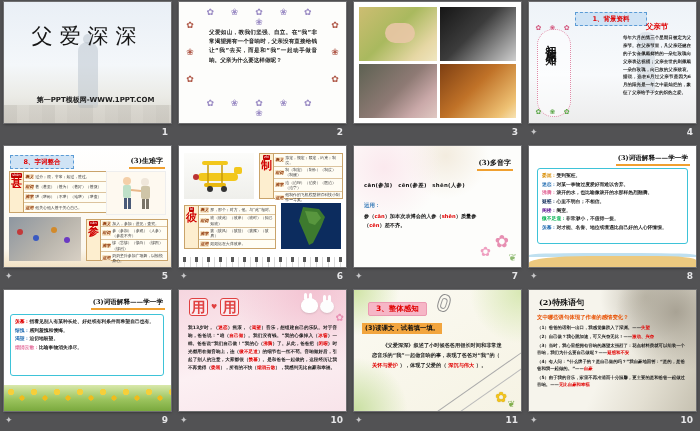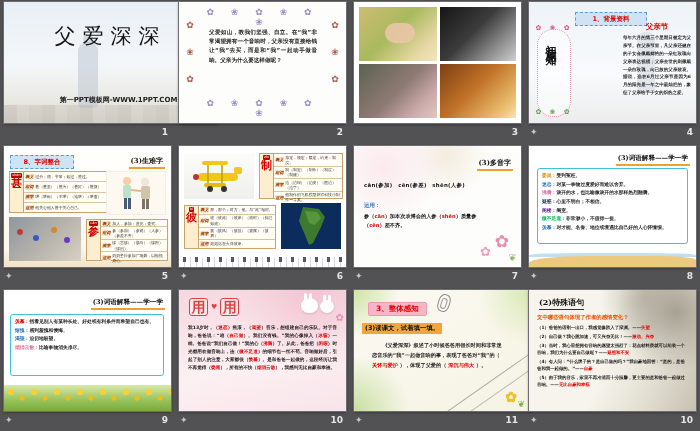--- a/index.html
+++ b/index.html
@@ -5,21 +5,21 @@
   html,body{margin:0;padding:0;}
   body{width:700px;height:431px;background:#525254;font-family:"DejaVu Sans","Liberation Sans",sans-serif;overflow:hidden;}
   .grid{display:grid;grid-template-columns:repeat(4,175px);grid-template-rows:144px 144px 143px;width:700px;height:431px;}
   .cell{position:relative;box-sizing:border-box;padding:2px 4px 0;}
   .thumb{position:relative;width:167px;height:121px;background:#fff;overflow:hidden;outline:1px solid #6e6e70;box-shadow:0 1px 3px rgba(0,0,0,.55);}
   .cellfoot{display:flex;justify-content:space-between;align-items:center;height:18px;padding:0 3px 0 1px;}
   .star{color:#c7c7c9;font-size:9px;line-height:1;}
   .num{color:#e6e6e8;font-size:9px;font-weight:bold;font-family:"DejaVu Sans",sans-serif;}
   .abs{position:absolute;}
   
-  .s1{background:linear-gradient(180deg,#e9eff6 0%,#f4f7fa 52%,#ebebe6 78%,#d9d6cf 100%);padding-left:46px;}
+  .s1{background:linear-gradient(180deg,#e9eff6 0%,#f4f7fa 52%,#ebebe6 78%,#d9d6cf 100%);}
   .s1 .fig{left:74px;top:40px;width:20px;height:66px;background:#b7c1cb;border-radius:9px 9px 3px 3px;opacity:.5;}
   .s1 .fighead{left:79px;top:32px;width:10px;height:10px;background:#b7c1cb;border-radius:50%;opacity:.5;}
   .s1 .houses{left:0;bottom:0;width:100%;height:18px;opacity:.45;background:repeating-linear-gradient(90deg,#b9b5ac 0 13px,#cdc9c0 13px 25px,#c2beb5 25px 38px);}
   .s1 .title{left:0;top:20px;width:100%;text-align:center;font-family:"DejaVu Serif","Liberation Serif",serif;font-size:21px;letter-spacing:7px;color:#161616;}
   .s1 .subtitle{left:8px;top:93px;width:100%;text-align:center;font-size:7px;font-weight:bold;color:#222;}
   
   .s2{background:#fdfdfb;}
   .s2 .f-top{left:18px;top:5px;width:131px;text-align:center;font-size:9px;letter-spacing:7px;color:#9b8cc4;}
   .s2 .f-bot{left:18px;bottom:5px;width:131px;text-align:center;font-size:9px;letter-spacing:7px;color:#9b8cc4;}
   .s2 .f-left{left:6px;top:18px;height:86px;writing-mode:vertical-rl;font-size:9px;letter-spacing:7px;color:#b05a4a;}
@@ -95,21 +95,21 @@
   .s10 .seal{left:10px;top:8px;display:flex;align-items:center;gap:3px;}
   .s10 .sealchar{font-family:"DejaVu Serif",serif;font-size:14px;font-weight:bold;color:#e04040;border:1.5px solid #e04040;border-radius:3px;padding:0 1.5px;line-height:1.15;background:rgba(255,255,255,.4);}
   .s10 .sealheart{font-size:7px;color:#e04040;}
   .s10 .bun1{right:28px;top:8px;width:17px;height:15px;background:#fff;border-radius:50% 50% 45% 45%;box-shadow:0 1px 2px rgba(0,0,0,.12);}
   .s10 .bun2{right:12px;top:10px;width:14px;height:13px;background:#fdfdfd;border-radius:50%;box-shadow:0 1px 2px rgba(0,0,0,.12);}
   .s10 .bun1::before,.s10 .bun2::before{content:"";position:absolute;top:-5px;left:3px;width:3px;height:7px;background:#fff;border-radius:2px;}
   .s10 .bun1::after,.s10 .bun2::after{content:"";position:absolute;top:-5px;left:8px;width:3px;height:7px;background:#fff;border-radius:2px;}
   .s10 .clusterfl{right:2px;top:22px;font-size:10px;color:#e78fb2;}
   .s10 .body{left:9px;right:9px;top:34px;font-size:4.6px;line-height:1.75;font-weight:bold;color:#1c1c1c;text-align:justify;}
   
-  .s11{background:radial-gradient(circle at 0% 0%,#cfe3a4 0%,rgba(207,227,164,0) 22%),radial-gradient(circle at 100% 2%,#d8e8b4 0%,rgba(216,232,180,0) 25%),radial-gradient(circle at 0% 100%,#c8dfa0 0%,rgba(200,223,160,0) 26%),linear-gradient(150deg,#fbfaf2 0%,#f6f3e4 100%);padding-left:10px;}
+  .s11{background:radial-gradient(circle at 0% 0%,#cfe3a4 0%,rgba(207,227,164,0) 22%),radial-gradient(circle at 100% 2%,#d8e8b4 0%,rgba(216,232,180,0) 25%),radial-gradient(circle at 0% 100%,#c8dfa0 0%,rgba(200,223,160,0) 26%),linear-gradient(150deg,#fbfaf2 0%,#f6f3e4 100%);}
   .s11 .clip{left:84px;top:4px;width:10px;height:16px;border:1.2px solid #8a8a8a;border-radius:5px/7px;transform:rotate(18deg);background:transparent;}
   .s11 .clip::after{content:"";position:absolute;left:2px;top:3px;width:4px;height:9px;border:1px solid #9a9a9a;border-radius:3px;}
   .s11 .hdr{left:14px;top:12px;background:#f6b6c6;border:1px solid #eb9ab2;color:#e00000;font-weight:bold;font-size:7.5px;padding:1px 7px;border-radius:2px;}
   .s11 .sub{left:8px;top:33px;background:#f2a53e;color:#111;font-weight:bold;font-size:6.4px;padding:1px 3px;}
   .s11 .body{left:18px;top:50px;width:132px;font-size:5.2px;line-height:1.95;font-weight:bold;color:#1c1c1c;}
   .s11 .diag1{right:-30px;bottom:26px;width:150px;border-top:0.5px solid #aaa;transform:rotate(-35deg);}
   .s11 .diag2{right:-36px;bottom:14px;width:150px;border-top:0.5px solid #bbb;transform:rotate(-35deg);}
   .s11 .sunfl{right:14px;bottom:6px;font-size:14px;color:#f2c41c;text-shadow:0 0 1px #b98a00;}
   .s11 .sunleaf{right:6px;bottom:2px;font-size:9px;color:#7fae4a;}
   

